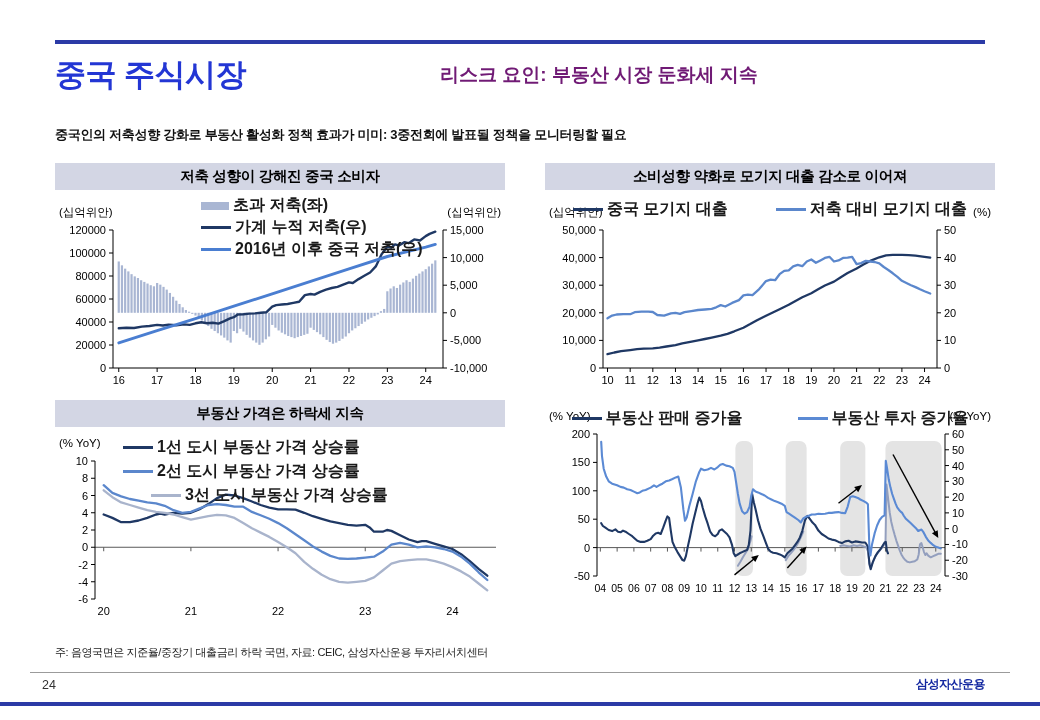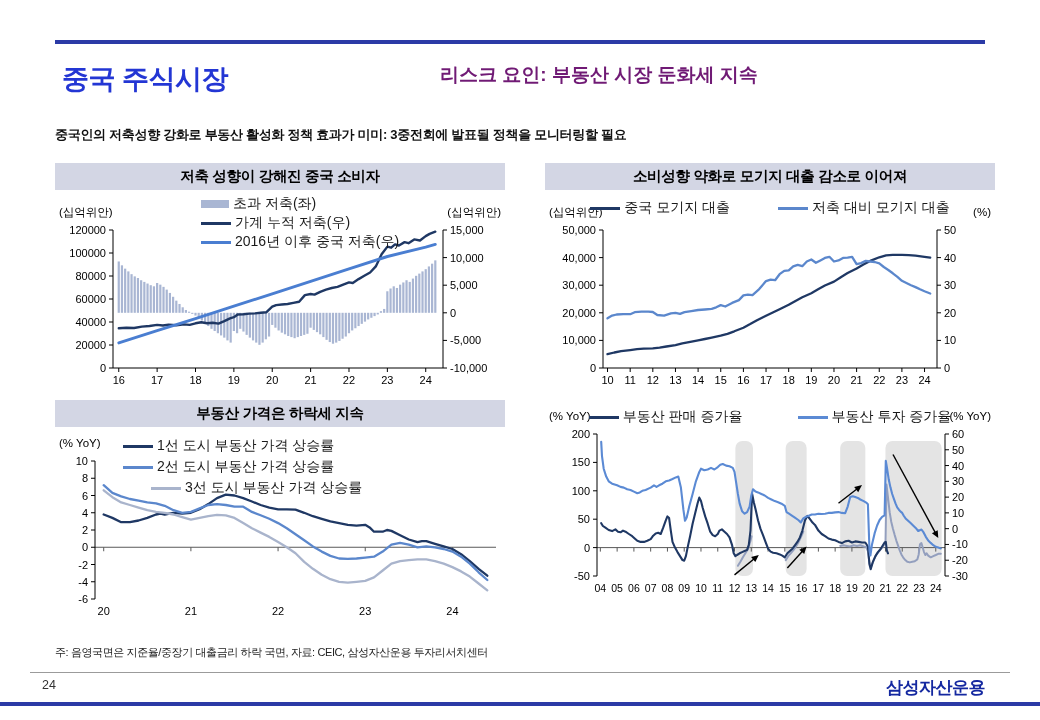--- a/index.html
+++ b/index.html
@@ -1,46 +1,46 @@
 <!DOCTYPE html>
 <html><head>
 <meta charset="utf-8">
 <style>
   html,body{margin:0;padding:0;background:#fff;}
   body{width:1040px;height:720px;position:relative;overflow:hidden;
        font-family:"Liberation Sans","DejaVu Sans",sans-serif;color:#000;}
   .rule{position:absolute;background:#2b3aa6;}
   #top-rule{left:55px;top:40px;width:930px;height:4px;}
   #bottom-rule{left:0;top:702px;width:1040px;height:4px;}
-  #page-title{position:absolute;left:55px;top:54px;font-size:27px;font-weight:bold;
-              color:#2336d4;margin:7px;letter-spacing:-0.5px;}
+  #page-title{position:absolute;left:55px;top:54px;font-size:31px;font-weight:bold;
+              color:#2336d4;margin:0;letter-spacing:-0.5px;}
   #risk-label{position:absolute;left:440px;top:62px;font-size:19px;font-weight:bold;color:#701a75;}
   #key-message{position:absolute;left:55px;top:126px;width:950px;font-size:13px;
                font-weight:bold;color:#111;letter-spacing:-0.3px;}
   .panel{position:absolute;width:450px;}
   #panel-0{left:55px;top:163px;}  #panel-1{left:545px;top:163px;}
   #panel-2{left:55px;top:400px;}  #panel-3{left:545px;top:400px;}
   .panel-title{height:27px;background:#d3d6e4;font-size:14.5px;font-weight:bold;
                display:flex;align-items:center;justify-content:center;letter-spacing:-0.3px;}
   .panel-body{position:relative;height:212px;}
   .panel-body svg{position:absolute;left:0;top:0;}
-  .legend{position:absolute;display:flex;font-size:14px;color:#1a1a1a;}
+  .legend{position:absolute;display:flex;font-size:16px;color:#1a1a1a;font-weight:bold;}
   .legend .item{display:flex;align-items:center;white-space:nowrap;}
   .legend .chip{display:inline-block;margin-right:4px;}
   .chip.line{width:30px;height:3px;}
   .chip.bar{width:28px;height:8px;}
   #legend-0{left:146px;top:5px;flex-direction:column;gap:1px;}
   #legend-1{left:0;top:9px;width:100%;justify-content:center;gap:48px;text-align:right;}
   #legend-2{left:68px;top:10px;width:372px;flex-wrap:wrap;column-gap:26px;row-gap:3px;}
   #legend-2 .item:nth-child(3){margin-left:28px;}
   #legend-3{left:0;top:8px;width:100%;justify-content:center;gap:55px;}
   #chart-note{position:absolute;left:55px;top:645px;font-size:11px;color:#222;letter-spacing:-0.4px;}
   #footer-divider{position:absolute;left:30px;top:672px;width:980px;height:1px;background:#9b9b9b;}
   #page-number{position:absolute;left:42px;top:678px;font-size:12.5px;color:#333;}
-  #logo{position:absolute;right:55px;top:676px;font-size:17px;font-weight:bold;color:#1428a0;letter-spacing:-0.5px;}
+  #logo{position:absolute;right:55px;top:676px;font-size:12px;font-weight:bold;color:#1428a0;letter-spacing:-0.5px;}
   svg text{font-family:"Liberation Sans","DejaVu Sans",sans-serif;}
 </style>
 </head>
 <body>
 
 <div>
   <div id="top-rule" class="rule"></div>
 
   <h1 id="page-title">중국 주식시장</h1>
   <div id="risk-label">리스크 요인:  부동산 시장 둔화세 지속</div>

